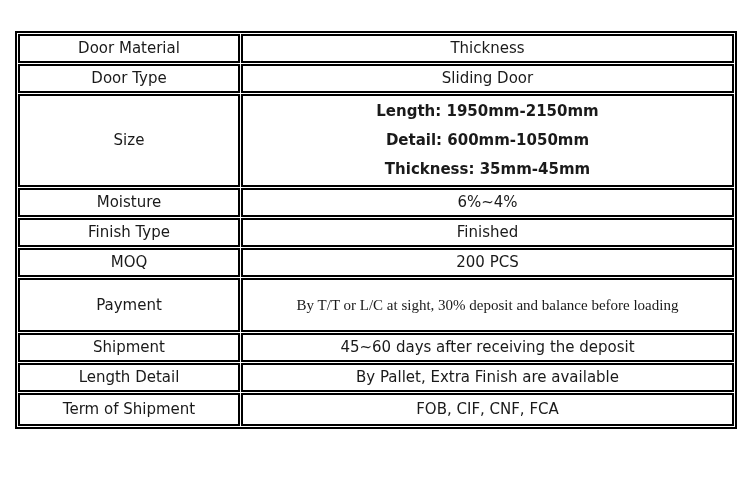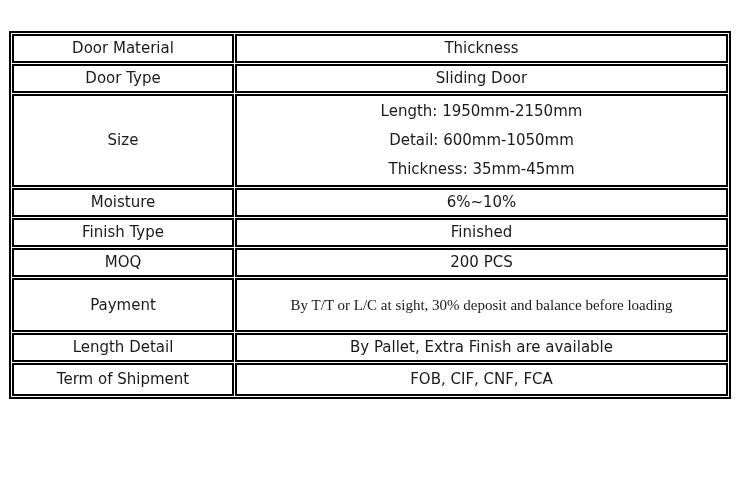--- a/index.html
+++ b/index.html
@@ -9,21 +9,21 @@
   }
   body {
     position: relative;
     width: 750px;
     height: 492px;
     font-family: "DejaVu Sans", "Liberation Sans", sans-serif;
     color: #1a1a1a;
   }
   .table-wrap {
     position: absolute;
-    left: 9px;
+    left: 15px;
     top: 31px;
   }
   table.spec {
     border-collapse: separate;
     border-spacing: 1px;
     border: 2px solid #000000;
     width: 722px;
     table-layout: fixed;
     background: #ffffff;
   }
@@ -44,20 +44,21 @@
   tr.h88 { height: 88px; }
   td.value-left {
     text-align: left;
     padding: 1px 24px 1px 14px;
     line-height: 26px;
     font-family: Liberation Serif, serif;
   }
   .size-line {
     line-height: 29px;
     white-space: nowrap;
+    font-weight: bold;
   }
 </style>
 </head>
 <body>
 
 <div class="table-wrap">
   <table class="spec">
     <colgroup>
       <col style="width:222px">
       <col>
@@ -74,35 +75,39 @@
       <tr class="h88">
         <td>Size</td>
         <td>
           <div class="size-line">Length: 1950mm-2150mm</div>
           <div class="size-line">Detail: 600mm-1050mm</div>
           <div class="size-line">Thickness: 35mm-45mm</div>
         </td>
       </tr>
       <tr class="h29">
         <td>Moisture</td>
-        <td>6%~10%</td>
+        <td>6%~4%</td>
       </tr>
       <tr class="h29">
         <td>Finish Type</td>
         <td>Finished</td>
       </tr>
       <tr class="h29">
         <td>MOQ</td>
         <td>200 PCS</td>
       </tr>
       <tr class="h54">
         <td>Payment</td>
         <td class="value-left">By T/T or L/C at sight, 30% deposit and balance before loading</td>
       </tr>
       <tr class="h29">
+        <td>Shipment</td>
+        <td>45~60 days after receiving the deposit</td>
+      </tr>
+      <tr class="h29">
         <td>Length Detail</td>
         <td>By Pallet, Extra Finish are available</td>
       </tr>
       <tr class="h33">
         <td>Term of Shipment</td>
         <td>FOB, CIF, CNF, FCA</td>
       </tr>
     </tbody>
   </table>
 </div>

